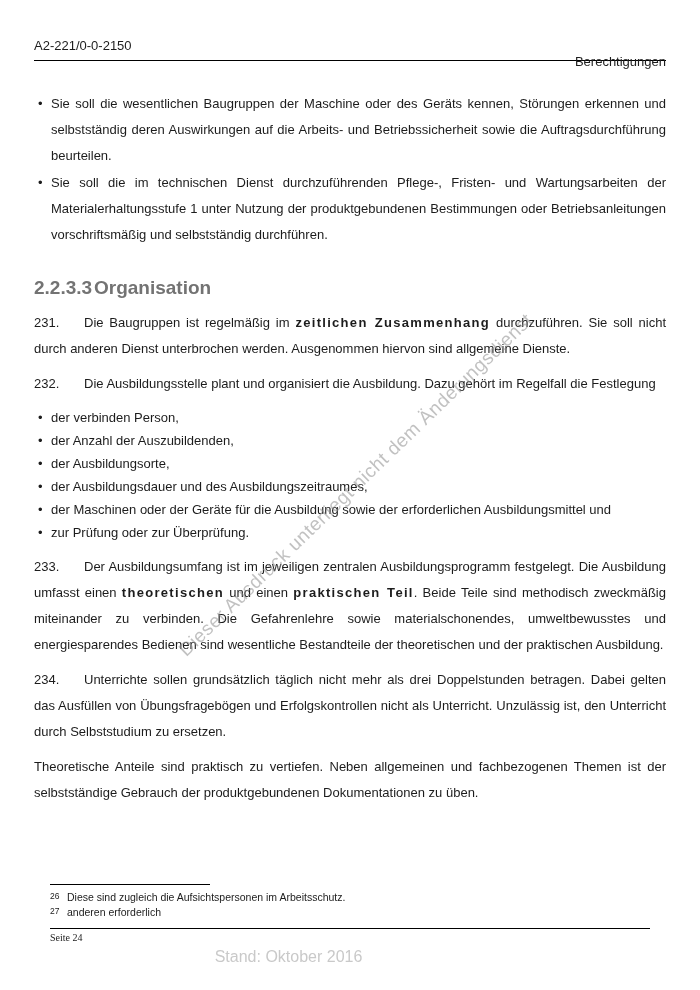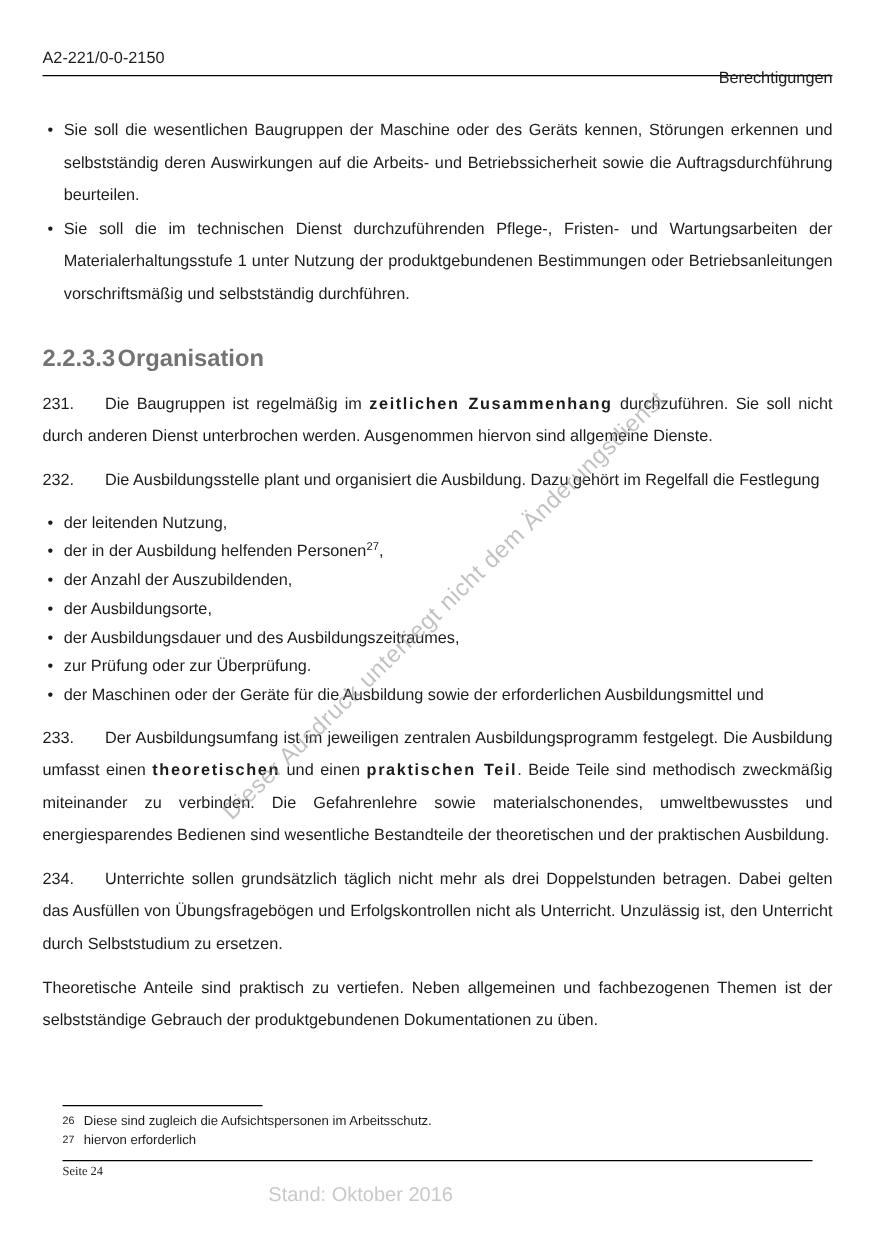--- a/index.html
+++ b/index.html
@@ -82,46 +82,45 @@
       <li><span>Sie soll die im technischen Dienst durchzuführenden Pflege-, Fristen- und Wartungsarbeiten der Materialerhaltungsstufe 1 unter Nutzung der produktgebundenen Bestimmungen oder Betriebs­anleitungen vorschriftsmäßig und selbstständig durchführen.</span></li>
     </ul>
 
     <h2 class="section-heading"><span class="sh-num">2.2.3.3</span><span>Organisation</span></h2>
 
     <p class="para"><span class="pnum">231.</span><span>Die Baugruppen ist regelmäßig im </span><span class="bsp">zeitlichen Zusammenhang</span><span> durchzuführen. Sie soll nicht durch anderen Dienst unterbrochen werden. Ausgenommen hiervon sind allgemeine Dienste.</span></p>
 
     <p class="para"><span class="pnum">232.</span><span>Die Ausbildungsstelle plant und organisiert die Ausbildung. Dazu gehört im Regelfall die Festlegung</span></p>
 
     <ul class="bullets festlegung">
-      <li><span>der leitenden Nutzung,</span></li>
-      <li><span>der in der Ausbildung helfenden Personen</span><sup class="ref">27</sup><span>,</span></li>
+      <li><span>der verbinden Person,</span></li>
       <li><span>der Anzahl der Auszubildenden,</span></li>
       <li><span>der Ausbildungsorte,</span></li>
       <li><span>der Ausbildungsdauer und des Ausbildungszeitraumes,</span></li>
+      <li><span>der Maschinen oder der Geräte für die Ausbildung sowie der erforderlichen Ausbildungsmittel und</span></li>
       <li><span>zur Prüfung oder zur Überprüfung.</span></li>
-      <li><span>der Maschinen oder der Geräte für die Ausbildung sowie der erforderlichen Ausbildungsmittel und</span></li>
     </ul>
 
     <p class="para"><span class="pnum">233.</span><span>Der Ausbildungsumfang ist im jeweiligen zentralen Ausbildungsprogramm festgelegt. Die Ausbildung umfasst einen </span><span class="bsp">theoretischen</span><span> und einen </span><span class="bsp">praktischen Teil</span><span>. Beide Teile sind metho­disch zweckmäßig miteinander zu verbinden. Die Gefahrenlehre sowie materialschonendes, umwelt­bewusstes und energiesparendes Bedienen sind wesentliche Bestandteile der theoretischen und der praktischen Ausbildung.</span></p>
 
     <p class="para"><span class="pnum">234.</span><span>Unterrichte sollen grundsätzlich täglich nicht mehr als drei Doppelstunden betragen. Dabei gelten das Ausfüllen von Übungsfragebögen und Erfolgskontrollen nicht als Unterricht. Unzulässig ist, den Unterricht durch Selbststudium zu ersetzen.</span></p>
 
     <p class="para"><span>Theoretische Anteile sind praktisch zu vertiefen. Neben allgemeinen und fachbezogenen Themen ist der selbstständige Gebrauch der produktgebundenen Dokumentationen zu üben.</span></p>
 
   </main>
 
   <div class="footer-area">
     <div class="fn-rule"></div>
     <div class="footnote">
       <span class="fn-num">26</span>
       <span class="fn-text">Diese sind zugleich die Aufsichtspersonen im Arbeitsschutz.</span>
     </div>
     <div class="footnote">
       <span class="fn-num">27</span>
-      <span class="fn-text">hiervon erforderlich</span>
+      <span class="fn-text">anderen erforderlich</span>
     </div>
     <div class="page-rule"></div>
     <div class="page-label">Seite 24</div>
   </div>
 
 </div>
 
 <div class="watermark">Dieser Ausdruck unterliegt nicht dem Änderungsdienst</div>
 <div class="stand">Stand: Oktober 2016</div>
 

